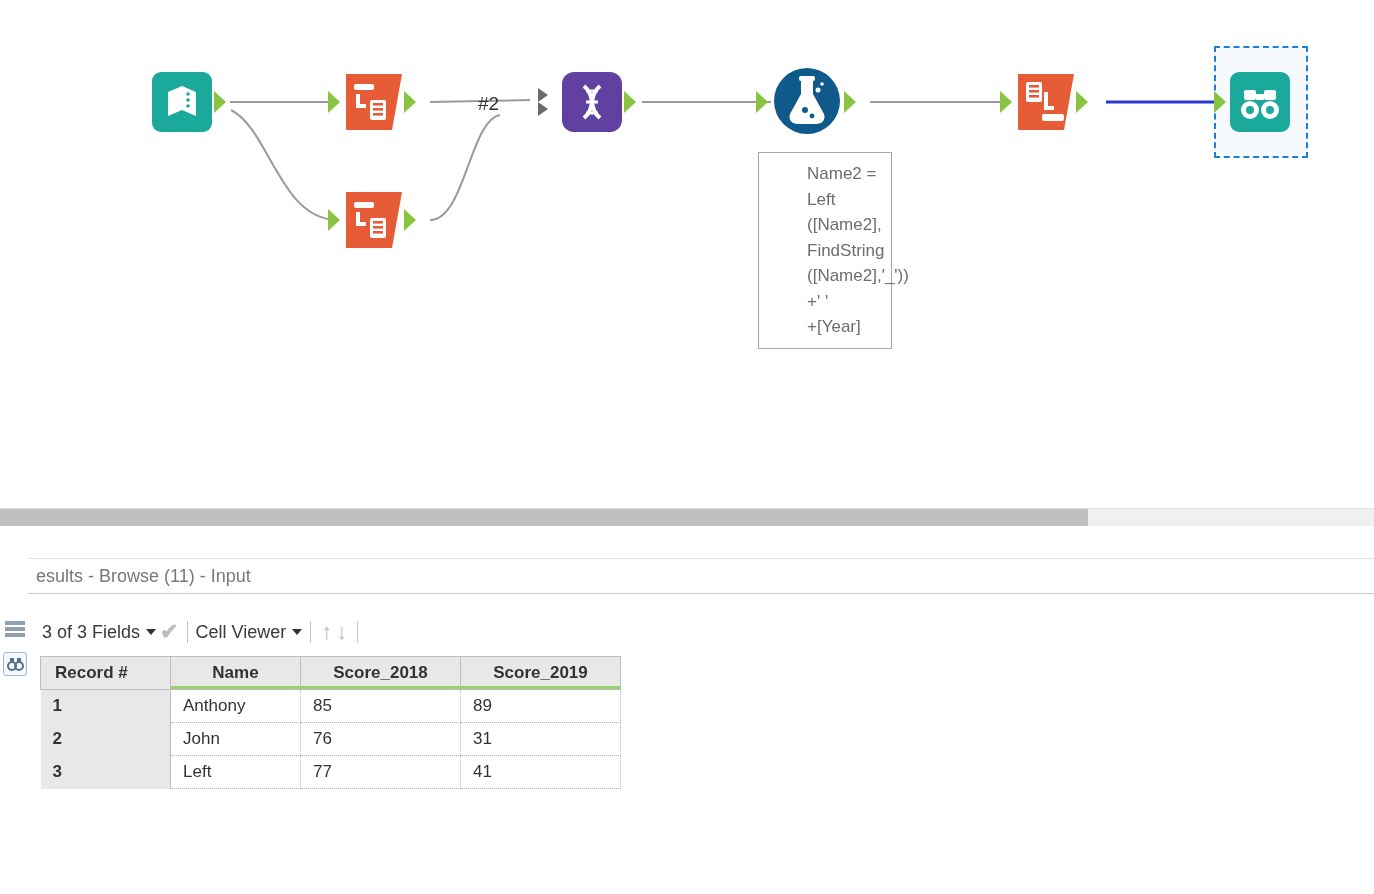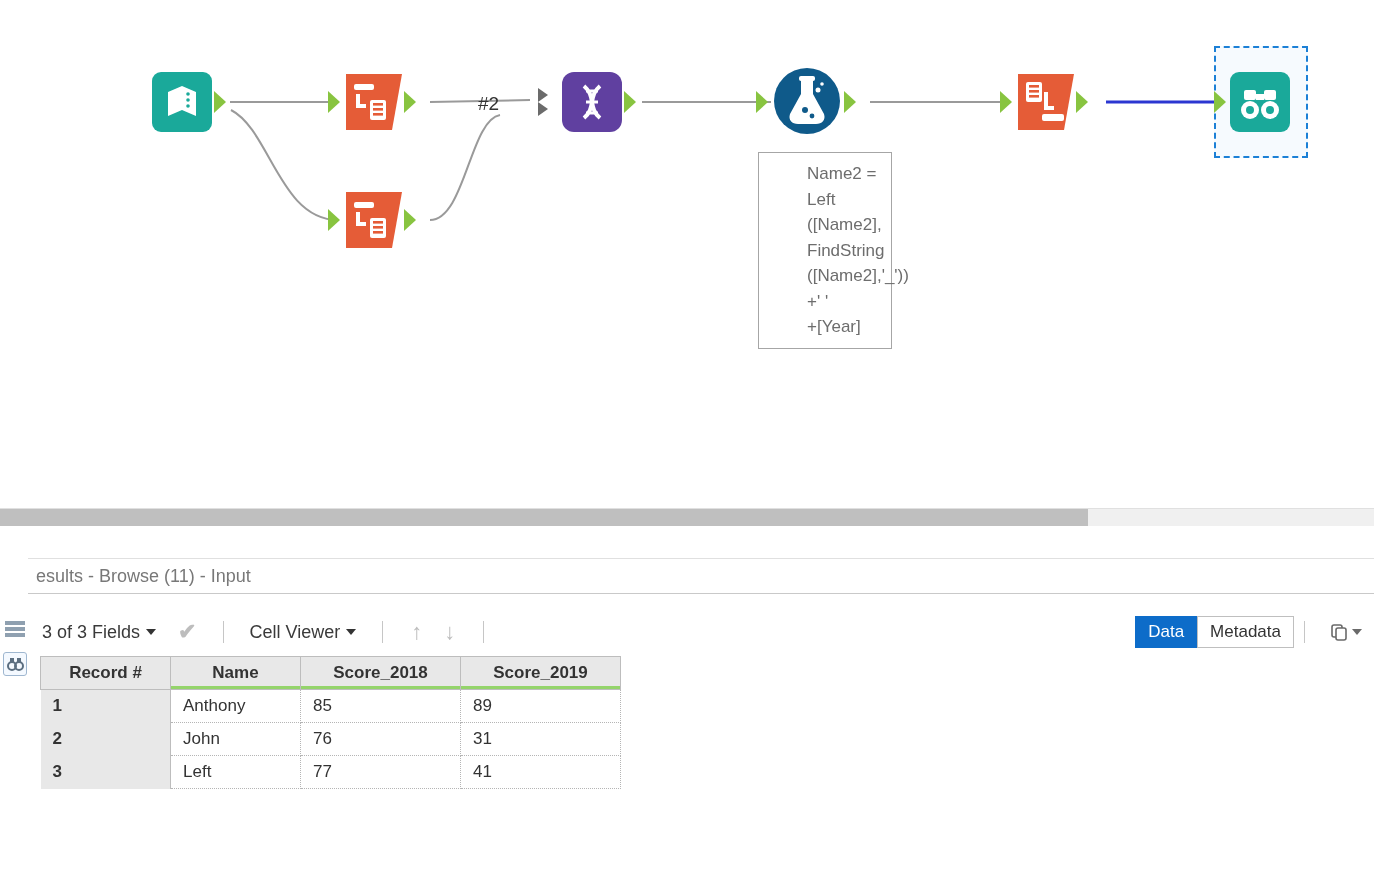--- a/index.html
+++ b/index.html
@@ -86,21 +86,21 @@
   color:#787878;
   font-size:18px;
   background:#fff;
   margin-left:28px;
 }
 
 .results-toolbar {
   position:absolute;left:0;right:0;top:614px;height:36px;
   display:flex;align-items:center;
   padding-left:42px;
-  gap:18px;
+  gap:0;
   font-size:18px;
   color:#3a3a3a;
 }
 .results-toolbar .sep { width:1px;height:22px;background:#c6c6c6;margin:0 8px; }
 .dropdown { display:flex;align-items:center;gap:6px;cursor:pointer; }
 .caret { width:0;height:0;border-left:5px solid transparent;border-right:5px solid transparent;border-top:6px solid #333; }
 .check-icon { color:#bdbdbd;font-size:22px;font-weight:bold;margin-left:4px; }
 .nav-arrow { color:#bdbdbd;font-size:22px;padding:0 2px;cursor:pointer; }
 
 .right-group { margin-left:auto;display:flex;align-items:center;gap:0;padding-right:12px; }
@@ -316,39 +316,27 @@
   <div class="sep"></div>
   <div class="dropdown">
     <span>Cell Viewer</span>
     <span class="caret"></span>
   </div>
   <div class="sep"></div>
   <span class="nav-arrow">↑</span>
   <span class="nav-arrow">↓</span>
   <div class="sep"></div>
 
-  <div class="right-group">
-    <div class="seg-button active">Data</div>
-    <div class="seg-button">Metadata</div>
-    <div class="sep" style="margin:0 10px"></div>
-    <div class="copy-icon">
-      <svg width="20" height="20" viewBox="0 0 20 20">
-          <rect x="3" y="3" width="10" height="12" rx="2" fill="none" stroke="#6a6a6a" stroke-width="1.6"></rect>
-          <rect x="7" y="6" width="10" height="12" rx="2" fill="#fff" stroke="#6a6a6a" stroke-width="1.6"></rect>
-        </svg>
-      <span class="caret" style="margin-left:3px;border-top-color:#6a6a6a"></span>
-    </div>
-  </div>
 </div>
 
 <div class="table-wrap">
   <table class="results">
     <thead>
       <tr>
-        <th class="rownum" style="min-width:130px;text-align:center;">Record #</th>
+        <th class="rownum" style="min-width:130px;text-align:left;">Record #</th>
         <th style="min-width:130px">Name</th>
         <th style="min-width:160px">Score_2018</th>
         <th style="min-width:160px">Score_2019</th>
       </tr>
     </thead>
     <tbody>
       <tr>
         <td class="rownum">1</td>
         <td>Anthony</td>
         <td>85</td>

